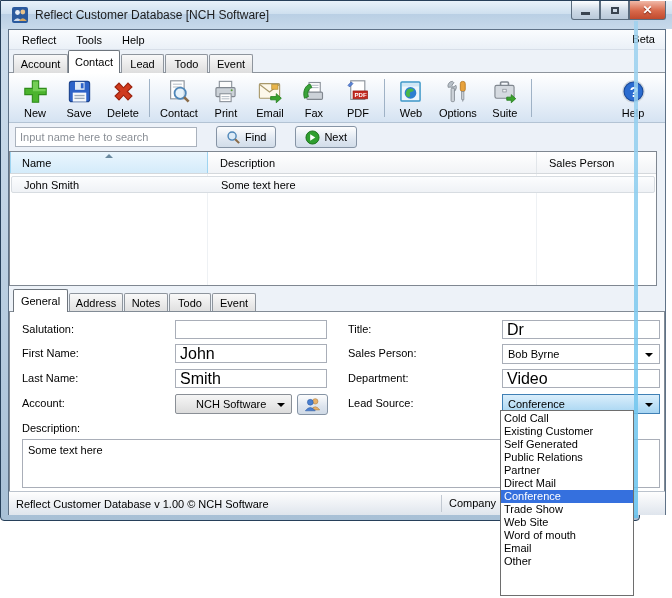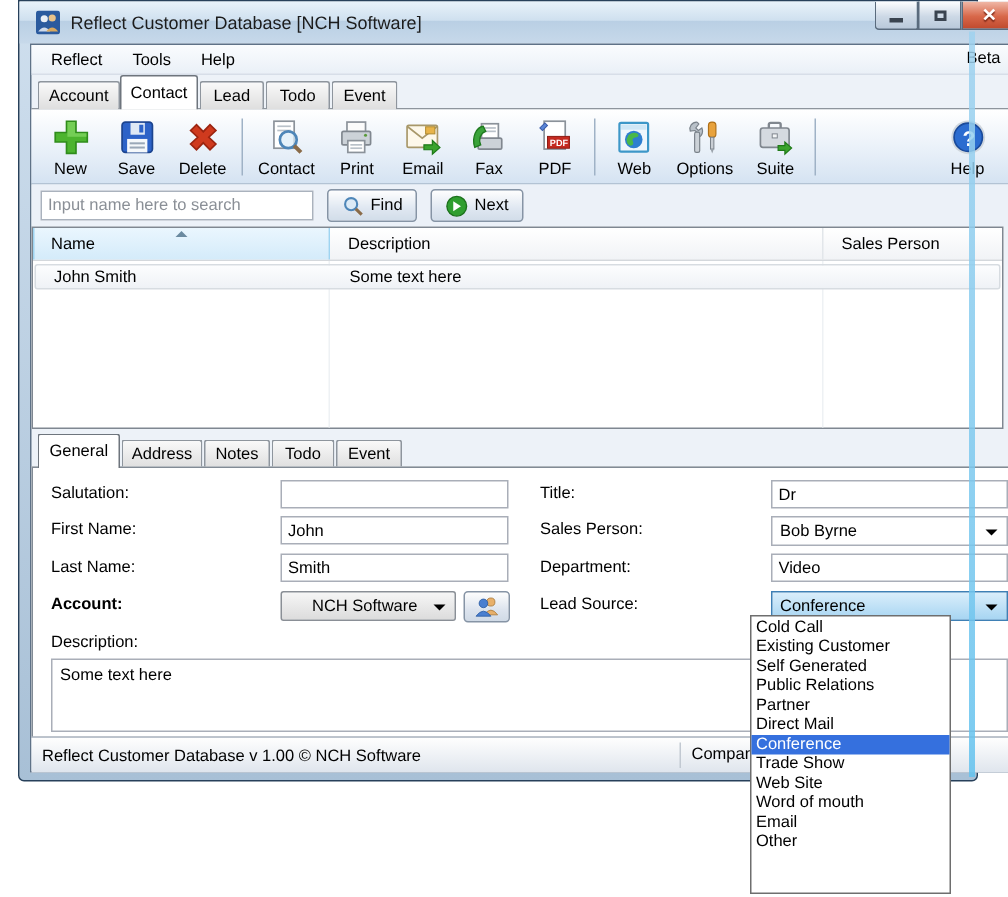--- a/index.html
+++ b/index.html
@@ -1,19 +1,19 @@
 <!DOCTYPE html>
 <html><head>
 <meta charset="utf-8">
 <style>
   * { margin:0; padding:0; box-sizing:border-box; }
   html,body { width:672px; height:598px; background:#ffffff; font-family:"Liberation Sans", sans-serif; font-size:11px; color:#000; }
 
   
-  .window { position:absolute; left:12px; top:0; width:640px; height:521px;
+  .window { position:absolute; left:0; top:0; width:640px; height:521px;
     background:linear-gradient(180deg,#cfdfee,#a8c0d6); border:1px solid #27405a; border-radius:0 0 4px 4px; }
   .window::after { content:""; position:absolute; right:1px; top:20px; bottom:2px; width:4px;
     background:linear-gradient(180deg,#9fd2ef,#63c2ee); opacity:.85; }
   .content { position:absolute; left:7px; top:28px; width:658px; height:486px;
     background:#edf2f8; border:1px solid #5f7287; }
 
   
   .titlebar { position:absolute; left:0; top:0; width:672px; height:28px;
     background:linear-gradient(180deg,#e8f2fa 0%,#cfe0ef 45%,#b9cfe4 46%,#c7d9ea 100%); border-radius:0; }
   .title-text { position:absolute; left:34px; top:7px; font-size:12px; color:#1c1c1c; }
@@ -69,21 +69,21 @@
     border-left:4px solid transparent; border-right:4px solid transparent; border-bottom:4px solid #6b8aa0; }
   .tbody { position:relative; height:111px; }
   .colline { position:absolute; top:0; bottom:0; width:1px; background:#eef1f4; }
   .trow { position:absolute; left:1px; right:1px; top:2px; height:17px; display:flex; align-items:center;
     background:linear-gradient(180deg,#fcfdfe,#eff2f6); border:1px solid #d7dce1; border-radius:2px; }
   .td { padding-left:12px; }
 
   
   .formpanel { position:absolute; left:0; width:656px; background:#ffffff; border:1px solid #828b95; }
   .flabel { position:absolute; color:#000; }
-  .finput { position:absolute; height:19px; border:1px solid #a9aeb8; background:#fff; padding:0 4px; font-family:inherit; font-size:11px; color:#000; }
+  .finput { position:absolute; height:19px; border:1px solid #a9aeb8; background:#fff; padding:0 4px; font-family:inherit; font-size:16px; color:#000; }
   .combo { position:absolute; height:20px; display:flex; align-items:center; padding-left:5px; }
   .combo .caret { position:absolute; right:6px; top:8px; width:0; height:0; border-left:4px solid transparent; border-right:4px solid transparent; border-top:4px solid #000; }
   .combo.gray { background:linear-gradient(180deg,#f6f6f6,#dcdcdc); border:1px solid #8a8f96; border-radius:2px; }
   .combo.white { background:#fff; border:1px solid #a9aeb8; }
   .combo.focusblue { background:linear-gradient(180deg,#daeefb,#a7d5f2); border:1px solid #3f80b5; }
   .ftextarea { position:absolute; border:1px solid #a9aeb8; background:#fff; padding:4px 5px; font-family:inherit; font-size:11px; resize:none; }
   .iconbtn { position:absolute; width:31px; height:21px; display:flex; align-items:center; justify-content:center;
     background:linear-gradient(180deg,#fdfdfd,#dde4ee 60%,#d0dae6); border:1px solid #8694a5; border-radius:3px; }
   .iconbtn svg { width:18px; height:15px; }
 
@@ -255,21 +255,21 @@
       <div class="tbtn" style="margin-right:4px;">
         <svg viewBox="0 0 24 24">
             <circle cx="12" cy="12" r="10" fill="#cfd6dd"></circle>
             <circle cx="12" cy="12" r="8.4" fill="#2b6cd0" stroke="#1a4a9a"></circle>
             <text x="8.6" y="17" font-family="Liberation Sans, sans-serif" font-size="12.5" font-weight="bold" fill="#fff">?</text>
           </svg>
         <span class="tlabel">Help</span>
       </div>
     </div>
 
-    <div class="searchrow" style="top:93px; position:absolute;">
+    <div class="searchrow" style="top:93px; position:absolute;gap:10px;">
       <input class="search-input" placeholder="Input name here to search" style="">
       <div class="sbtn">
         <svg viewBox="0 0 16 16">
             <circle cx="6.5" cy="6.5" r="4.3" fill="#dceaf6" stroke="#4e86b8" stroke-width="1.5"></circle>
             <line x1="9.8" y1="9.8" x2="14" y2="14" stroke="#8a6b48" stroke-width="2.2"></line>
           </svg>
         <span>Find</span>
       </div>
       <div class="sbtn">
         <svg viewBox="0 0 16 16">
@@ -317,21 +317,21 @@
 
       <span class="flabel" style="left:12px; top:11px;">Salutation:</span>
       <input class="finput" style="left: 165px; top: 8px; width: 152px;" value="">
 
       <span class="flabel" style="left:12px; top:35px;">First Name:</span>
       <input class="finput" style="left: 165px; top: 32px; width: 152px;" value="John">
 
       <span class="flabel" style="left:12px; top:60px;">Last Name:</span>
       <input class="finput" style="left: 165px; top: 57px; width: 152px;" value="Smith">
 
-      <span class="flabel" style="left:12px; top:85px;font-weight:bold;">Account:</span>
+      <span class="flabel" style="left:12px; top:85px;">Account:</span>
       <div class="combo gray" style="left:165px; top:82px; width:117px;padding-left:20px;">
         <span>NCH Software</span>
         <span class="caret"></span>
       </div>
       <div class="iconbtn" style="left:287px; top:82px;">
         <svg viewBox="0 0 20 16">
             <circle cx="12.5" cy="4.5" r="3" fill="#e8b06a" stroke="#a87838" stroke-width=".6"></circle>
             <path d="M7.5 14 q5-7 10 0z" fill="#e8b06a" stroke="#a87838" stroke-width=".6"></path>
             <circle cx="7" cy="5.5" r="3.2" fill="#4a7fd0" stroke="#2a5aa0" stroke-width=".6"></circle>
             <path d="M1.5 15 q5.5-7.5 11 0z" fill="#4a7fd0" stroke="#2a5aa0" stroke-width=".6"></path>

